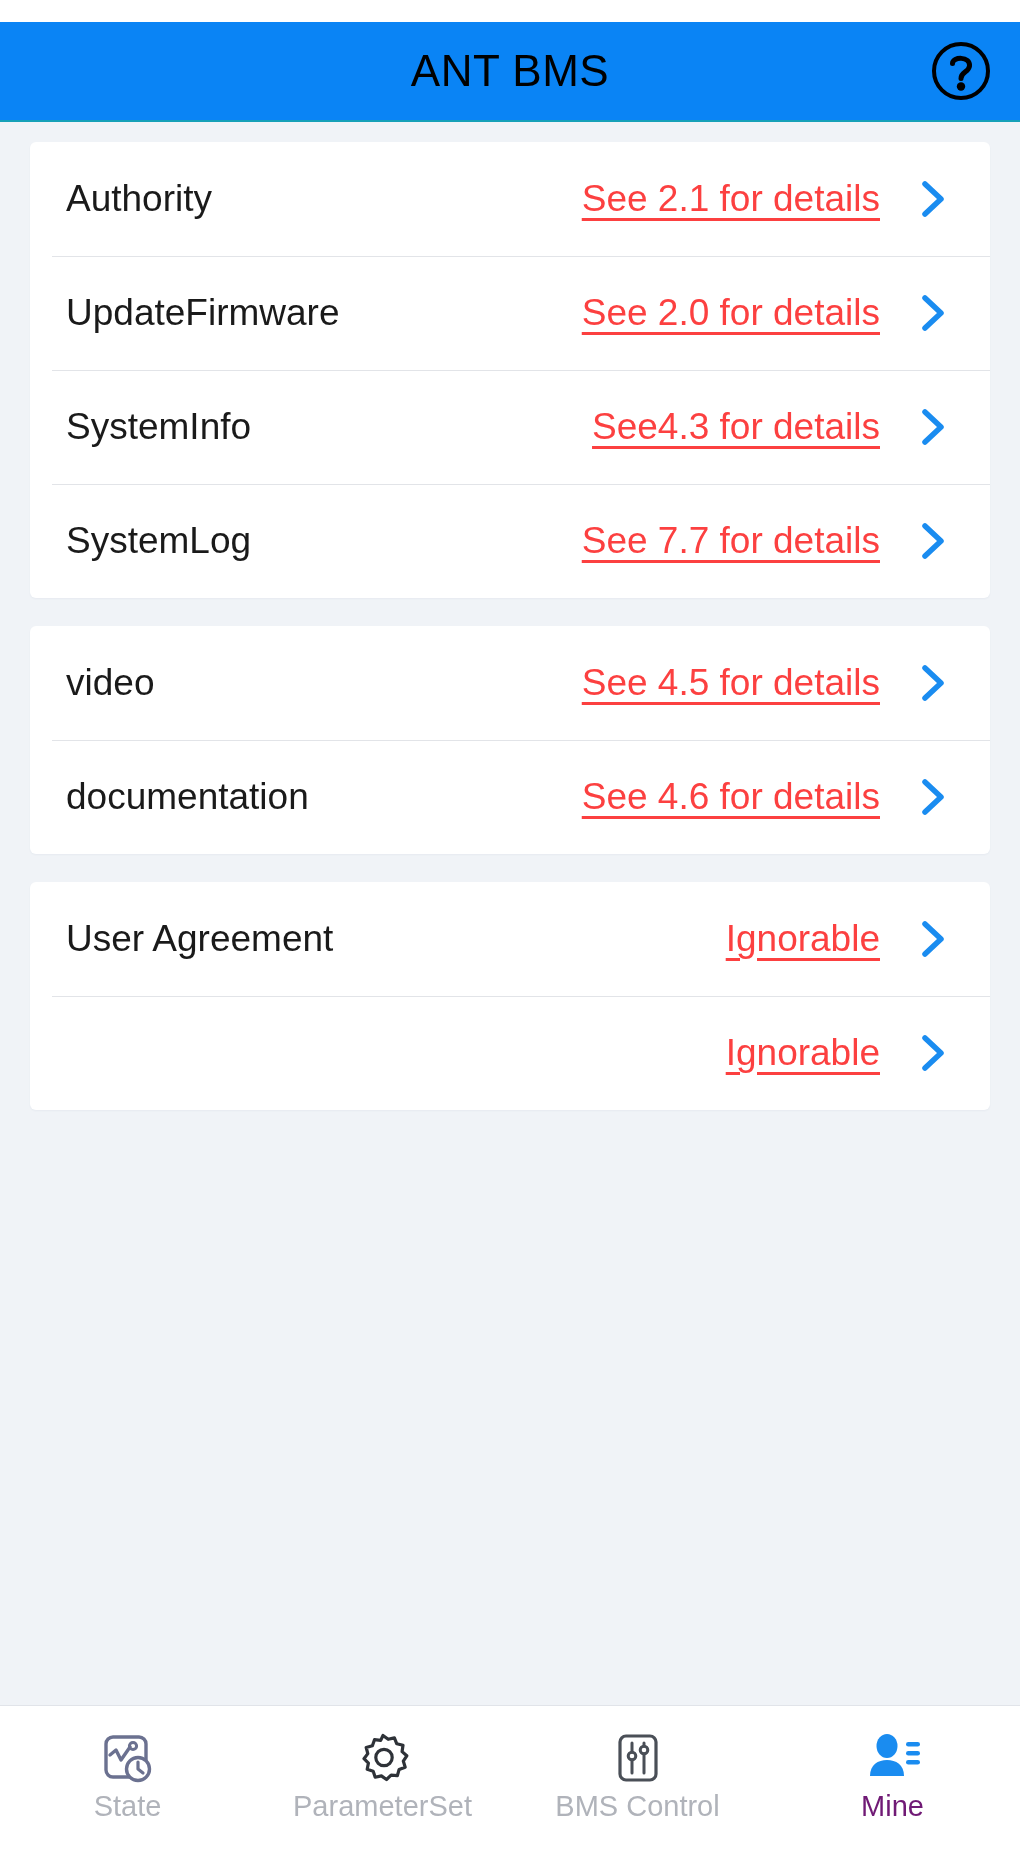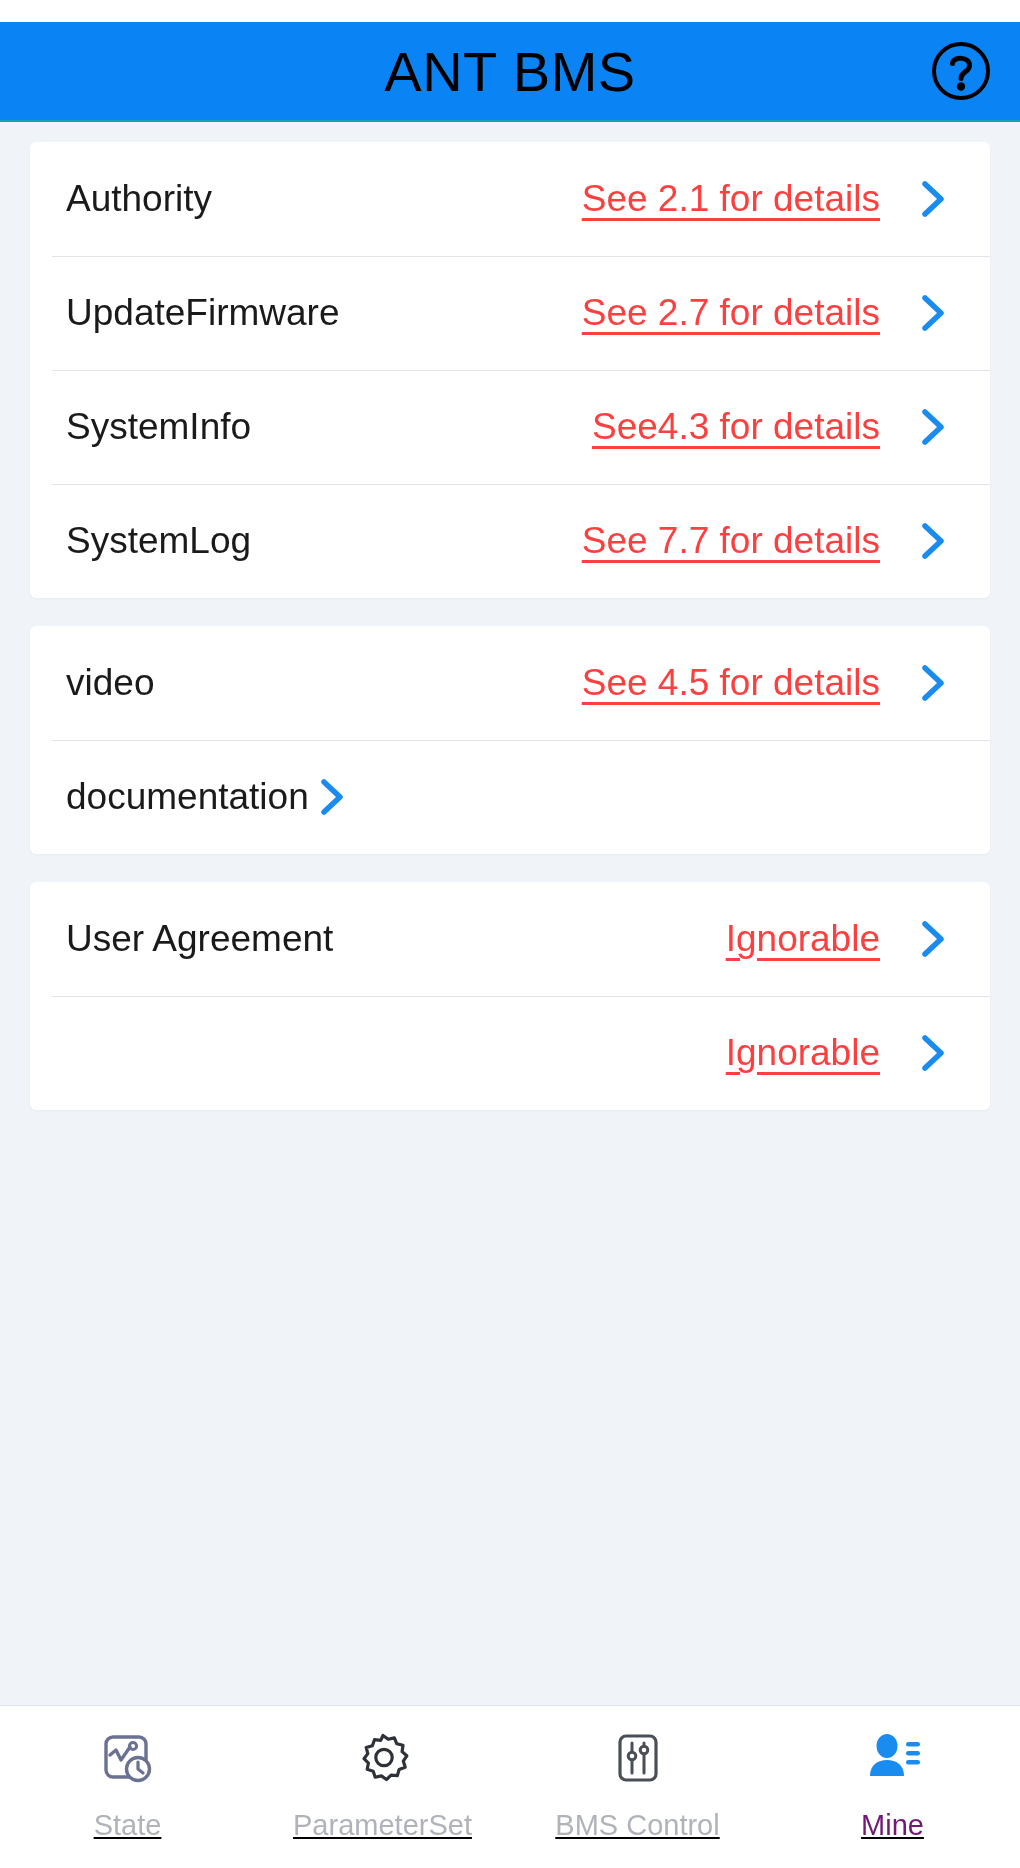--- a/index.html
+++ b/index.html
@@ -37,21 +37,21 @@
     flex: 0 0 auto;
     height: 100px;
     background: #0a84f5;
     display: flex;
     align-items: center;
     justify-content: center;
     border-bottom: 2px solid #16a0b8;
   }
 
   .header-title {
-    font-size: 56px;
+    font-size: 44px;
     color: #000000;
     letter-spacing: 0.5px;
     font-weight: 400;
   }
 
   .help-btn {
     position: absolute;
     right: 28px;
     top: 50%;
     transform: translateY(-50%);
@@ -134,23 +134,22 @@
     display: flex;
     align-items: flex-start;
     padding-top: 22px;
   }
 
   .tab {
     flex: 1 1 0;
     display: flex;
     flex-direction: column;
     align-items: center;
-    gap: 19px;
+    gap: 0;
     cursor: pointer;
-    text-decoration: underline;
   }
 
   .tab-icon {
     width: 62px;
     height: 62px;
     display: flex;
     align-items: center;
     justify-content: center;
   }
 
@@ -189,21 +188,21 @@
         <span class="row-label">Authority</span>
         <span class="row-value">See 2.1 for details</span>
         <span class="chevron">
           <svg width="46" height="46" viewBox="0 0 46 46">
               <path d="M15 8 L31 23 L15 38" fill="none" stroke="#1a8cf0" stroke-width="5.5" stroke-linecap="round" stroke-linejoin="round"></path>
             </svg>
         </span>
       </div>
       <div class="row">
         <span class="row-label">UpdateFirmware</span>
-        <span class="row-value">See 2.7 for details</span>
+        <span class="row-value">See 2.0 for details</span>
         <span class="chevron">
           <svg width="46" height="46" viewBox="0 0 46 46">
               <path d="M15 8 L31 23 L15 38" fill="none" stroke="#1a8cf0" stroke-width="5.5" stroke-linecap="round" stroke-linejoin="round"></path>
             </svg>
         </span>
       </div>
       <div class="row">
         <span class="row-label">SystemInfo</span>
         <span class="row-value">See4.3 for details</span>
         <span class="chevron">
@@ -228,20 +227,21 @@
         <span class="row-label">video</span>
         <span class="row-value">See 4.5 for details</span>
         <span class="chevron">
           <svg width="46" height="46" viewBox="0 0 46 46">
               <path d="M15 8 L31 23 L15 38" fill="none" stroke="#1a8cf0" stroke-width="5.5" stroke-linecap="round" stroke-linejoin="round"></path>
             </svg>
         </span>
       </div>
       <div class="row">
         <span class="row-label">documentation</span>
+        <span class="row-value">See 4.6 for details</span>
         <span class="chevron">
           <svg width="46" height="46" viewBox="0 0 46 46">
               <path d="M15 8 L31 23 L15 38" fill="none" stroke="#1a8cf0" stroke-width="5.5" stroke-linecap="round" stroke-linejoin="round"></path>
             </svg>
         </span>
       </div>
     </div>
 
 
     <div class="card">

